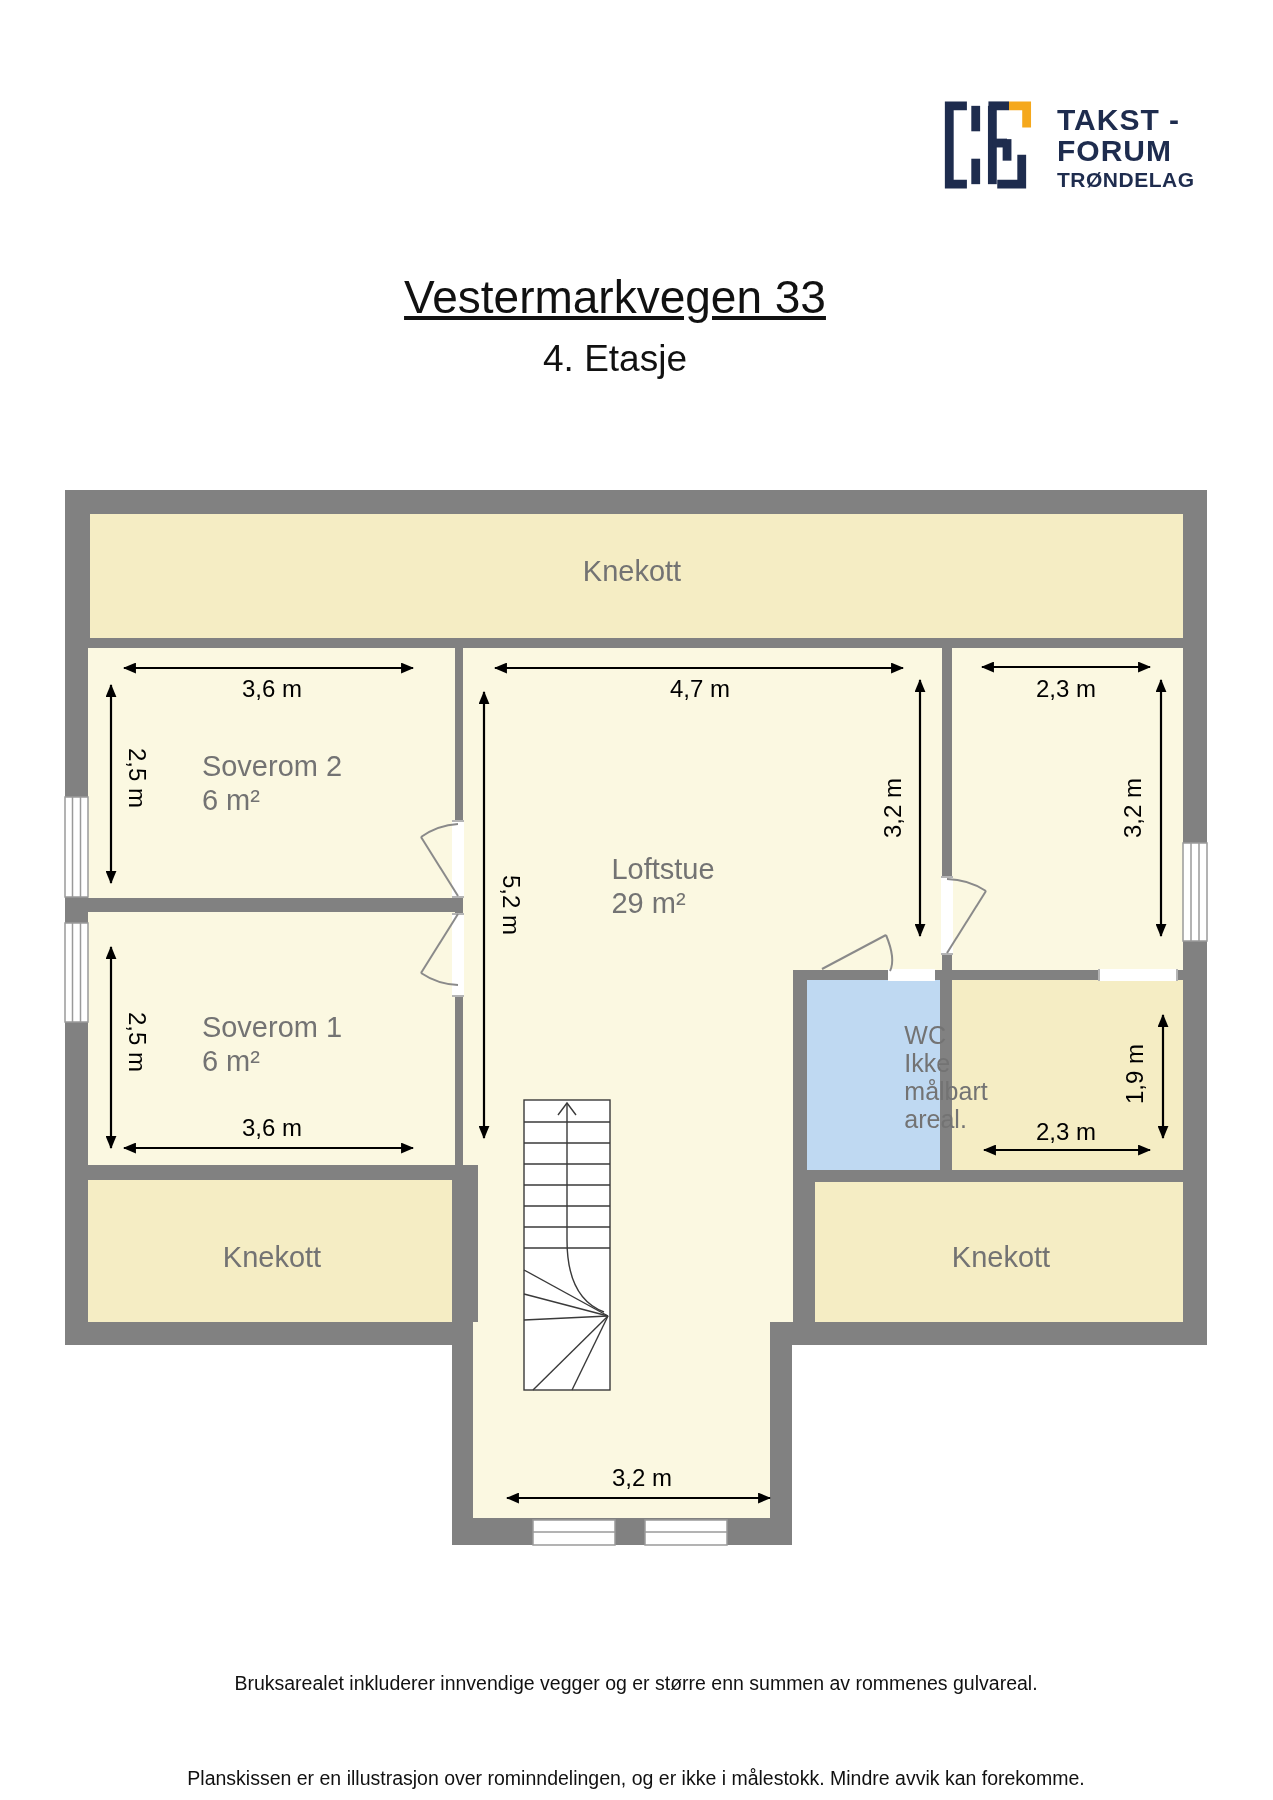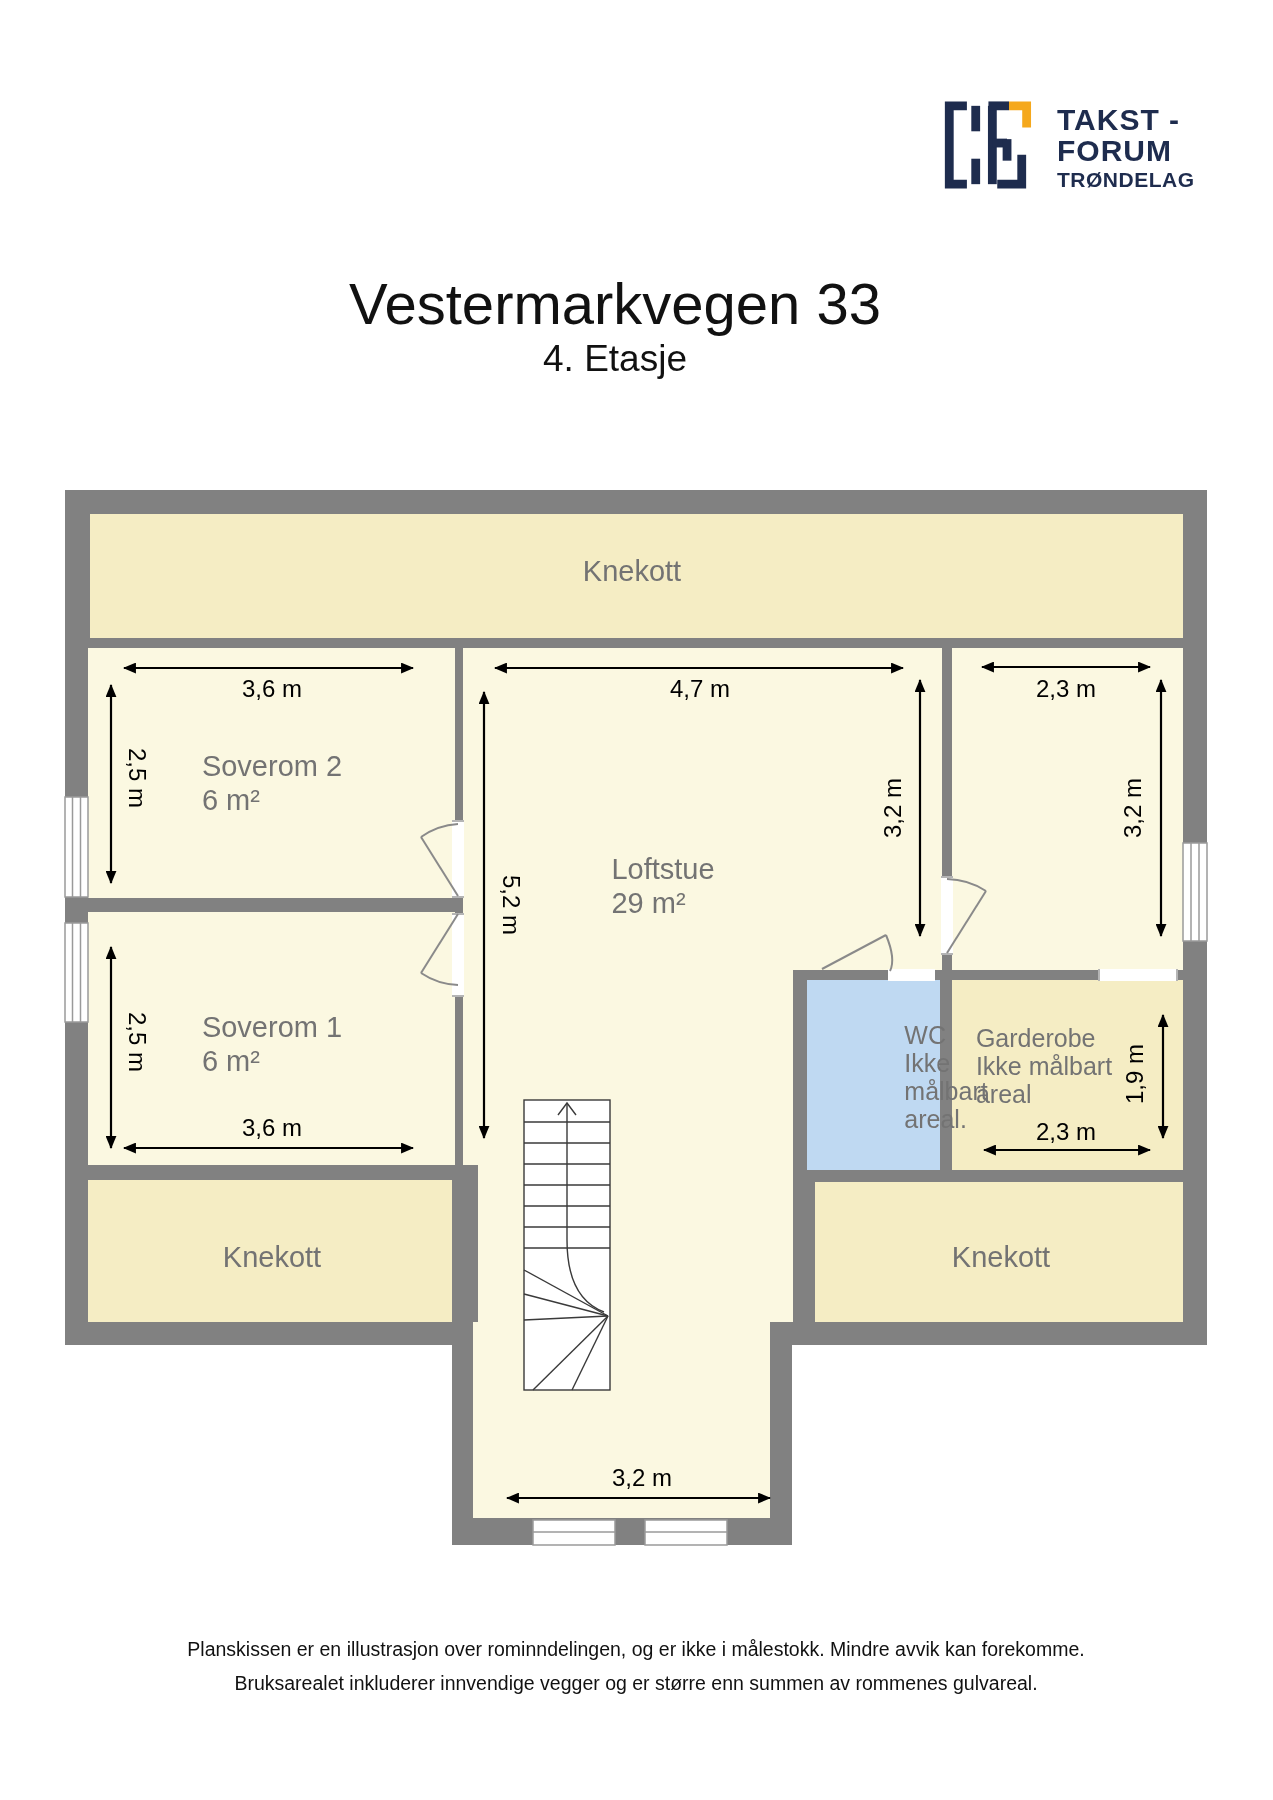--- a/index.html
+++ b/index.html
@@ -5,21 +5,21 @@
   :root{
     --wall:#818181; --cream:#FBF8E1; --beige:#F5EDC4; --blue:#BFD9F2;
     --navy:#1E2C4E; --accent:#F5A81C; --ink:#111111;
   }
   html,body{margin:0;padding:0;background:#ffffff;}
   body{width:1273px;height:1800px;position:relative;overflow:hidden;
        font-family:"Liberation Sans", sans-serif;color:var(--ink);}
   .abs{position:absolute;}
   
   .title{position:absolute;left:615px;top:270px;transform:translateX(-50%);
-         font-size:58px;white-space:nowrap;}
+         font-size:46px;white-space:nowrap;text-decoration:underline;}
   .subtitle{position:absolute;left:615px;top:338px;transform:translateX(-50%);
          font-size:37px;white-space:nowrap;}
   
   .logo-mark{position:absolute;left:936px;top:98px;width:99px;height:94px;}
   .logo-text{position:absolute;left:1057px;top:104px;color:var(--navy);
              font-weight:bold;line-height:31px;font-size:30px;letter-spacing:1px;}
   .logo-text .l3{font-size:21px;letter-spacing:0.5px;line-height:28px;}
   
   .wall{position:absolute;background:var(--wall);}
   .room{position:absolute;}
@@ -211,27 +211,22 @@
   <div class="rlabel" style="left:272px;top:1044px;">
     <div>Soverom 1</div>
     <div>6 m²</div>
   </div>
   <div class="rlabel small" style="left:898px;top:1077px;margin-left:48px;">
     <div>WC</div>
     <div>Ikke</div>
     <div>målbart</div>
     <div>areal.</div>
   </div>
-  <div class="rlabel small" style="left:1044px;top:1066px;">
-    <div>Garderobe</div>
-    <div>Ikke målbart</div>
-    <div>areal</div>
-  </div>
   <div class="rlabel" style="left:272px;top:1257px;">
     <div>Knekott</div>
   </div>
   <div class="rlabel" style="left:1001px;top:1257px;">
     <div>Knekott</div>
   </div>
 </div>
 
 <div class="footer" style="top:1672px;text-align:center;">Bruksarealet inkluderer innvendige vegger og er større enn summen av rommenes gulvareal.</div>
-<div class="footer" style="top:1638px;">Planskissen er en illustrasjon over rominndelingen, og er ikke i målestokk. Mindre avvik kan forekomme.</div>
+<div class="footer" style="top:1767px;">Planskissen er en illustrasjon over rominndelingen, og er ikke i målestokk. Mindre avvik kan forekomme.</div>
 
 </body></html>

